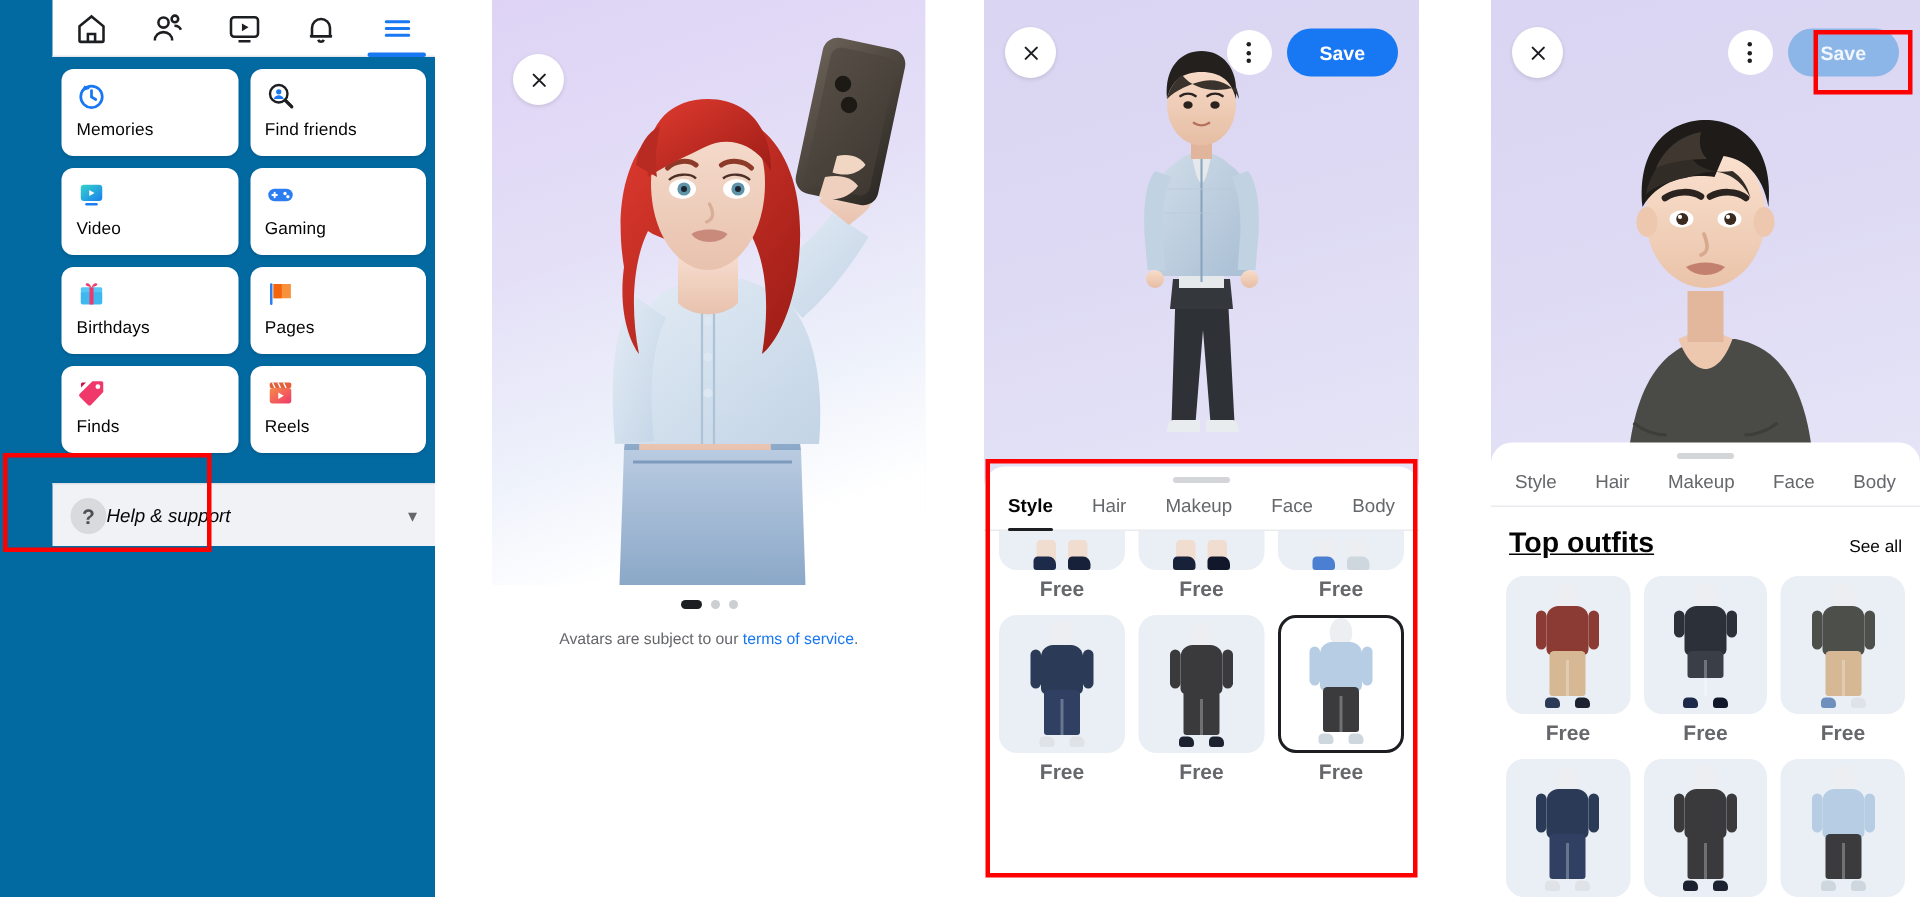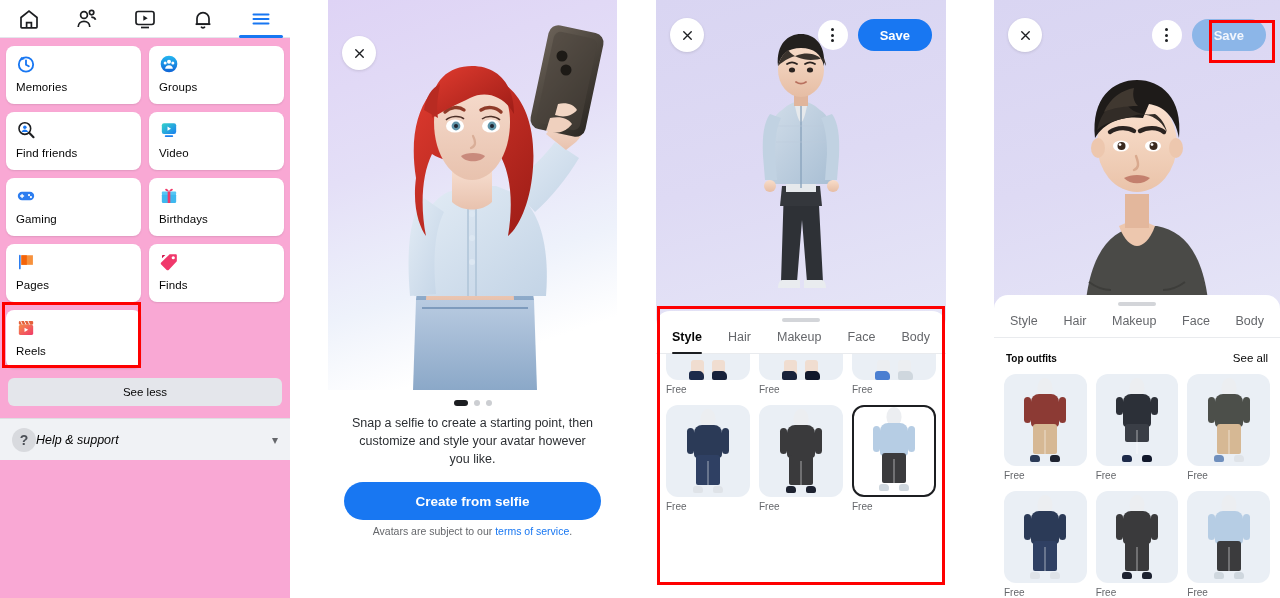--- a/index.html
+++ b/index.html
@@ -10,21 +10,21 @@
     overflow: hidden;
   }
   .screens {
     position: relative;
     width: 1280px; height: 598px;
     background: #ffffff;
   }
   .panel { position: absolute; top: 0; height: 598px; overflow: hidden; background: #fff; }
 
   
-  #panel-menu { left: 0; width: 290px; background: #f9a8d4; }
+  #panel-menu { left: 0; width: 290px; background: #0369a1; padding-left: 35px; }
   .fb-topnav {
     height: 38px; background: #fff;
     display: flex; align-items: stretch; justify-content: space-around;
     border-bottom: 1px solid #e4e6eb;
   }
   .fb-navitem {
     flex: 1; display: flex; align-items: center; justify-content: center;
     position: relative; cursor: pointer;
   }
   .fb-navitem svg { width: 24px; height: 24px; }
@@ -155,27 +155,27 @@
     padding: 0 10px;
   }
   .item-cell { cursor: pointer; }
   .item-thumb {
     background: #eaeff5; border-radius: 12px; height: 92px;
     position: relative; overflow: hidden;
     display: flex; align-items: flex-end; justify-content: center;
   }
   .item-thumb.selected { background: #fff; border: 2px solid #1c1e21; }
   .item-price {
-    text-align: left; font-size: 10px; color: #65676b; margin-top: 4px;
+    text-align: center; font-size: 14px; color: #65676b; margin-top: 4px; font-weight: bold;
   }
   .sec-head {
     display: flex; align-items: baseline; justify-content: space-between;
     padding: 14px 12px 10px 12px;
   }
-  .sec-title { font-size: 10px; font-weight: bold; color: #050505; }
+  .sec-title { font-size: 19px; font-weight: bold; color: #050505; text-decoration: underline; }
   .sec-link { font-size: 11.5px; color: #050505; cursor: pointer; }
 
   
   .hl {
     position: absolute; border: 3px solid #fe0000; z-index: 40;
     pointer-events: none; box-sizing: border-box;
   }
   
   .fig { position: relative; width: 44px; height: 84px; }
   .fig .head {
@@ -263,36 +263,20 @@
       <div class="menu-card">
         <svg class="ico" viewBox="0 0 24 24">
           <circle cx="12" cy="12.6" r="8.6" fill="none" stroke="#1877f2" stroke-width="2.2"></circle>
           <path d="M12 7.6v5.2l3.4 2" fill="none" stroke="#1877f2" stroke-width="2.2" stroke-linecap="round"></path>
           <path d="M3.6 8.4 6.4 3.6l4.4 2.5z" fill="#1877f2"></path>
         </svg>
         <div class="lbl">Memories</div>
       </div>
 
 
-      <div class="menu-card">
-        <svg class="ico" viewBox="0 0 24 24">
-          <defs>
-              <linearGradient id="gGrp" x1="0" y1="0" x2="0" y2="1">
-            <stop offset="0" stop-color="#25b7f0"></stop>
-                <stop offset="1" stop-color="#0f63d6"></stop>
-              </linearGradient>
-            </defs>
-          <circle cx="12" cy="12" r="10" fill="url(#gGrp)"></circle>
-          <circle cx="12" cy="9.4" r="2.4" fill="#fff"></circle>
-          <circle cx="7.4" cy="10.8" r="1.8" fill="#fff"></circle>
-          <circle cx="16.6" cy="10.8" r="1.8" fill="#fff"></circle>
-          <path d="M7.4 17.8c0-2.6 2.1-4.2 4.6-4.2s4.6 1.6 4.6 4.2z" fill="#fff"></path>
-        </svg>
-        <div class="lbl">Groups</div>
-      </div>
 
       <div class="menu-card">
         <svg class="ico" viewBox="0 0 24 24">
           <circle cx="10.6" cy="10.2" r="7" fill="#fff" stroke="#1c1e21" stroke-width="1.9"></circle>
           <circle cx="10.6" cy="8.6" r="2.1" fill="#1877f2"></circle>
           <path d="M6.6 14.3c.6-2 2.2-3 4-3s3.4 1 4 3z" fill="#1877f2"></path>
           <path d="M15.8 15.4 21 20.6" stroke="#1c1e21" stroke-width="2.6" stroke-linecap="round"></path>
         </svg>
         <div class="lbl">Find friends</div>
       </div>
@@ -366,21 +350,20 @@
           <path d="M5.6 3.6 7.6 8M10 3.6 12 8M14.4 3.6l2 4.4" stroke="#fff" stroke-width="1.1"></path>
           <rect x="3.4" y="8" width="17.2" height="12.4" rx="2.2" fill="url(#gReel)"></rect>
           <path d="M10.2 11.6v5.2l4.4-2.6z" fill="#fff"></path>
         </svg>
         <div class="lbl">Reels</div>
       </div>
 
       <div></div>
     </div>
 
-    <div class="see-less">See less</div>
 
     <div class="helpbar">
       <div class="help-circle">?</div>
       <div class="help-text">Help &amp; support</div>
       <div class="chev">▾</div>
     </div>
 
     <div class="hl" style="left:2px; top:302px; width:139px; height:66px;"></div>
   </div>
 
@@ -472,24 +455,22 @@
         </svg>
       </div>
     </div>
 
     <div class="dots">
       <span class="dot active"></span>
       <span class="dot"></span>
       <span class="dot"></span>
     </div>
 
-    <div class="ob-sub">Snap a selfie to create a starting point, then customize and style your avatar however you like.</div>
 
     <div class="cta-wrap">
-      <div class="btn-primary">Create from selfie</div>
     </div>
 
     <div class="tos">
       <span>Avatars are subject to our </span><a href="#">terms of service</a><span>.</span>
     </div>
 
   </div>
 
   <div class="panel" id="panel-editor3">
     <div class="av-stage" style="height:598px">

